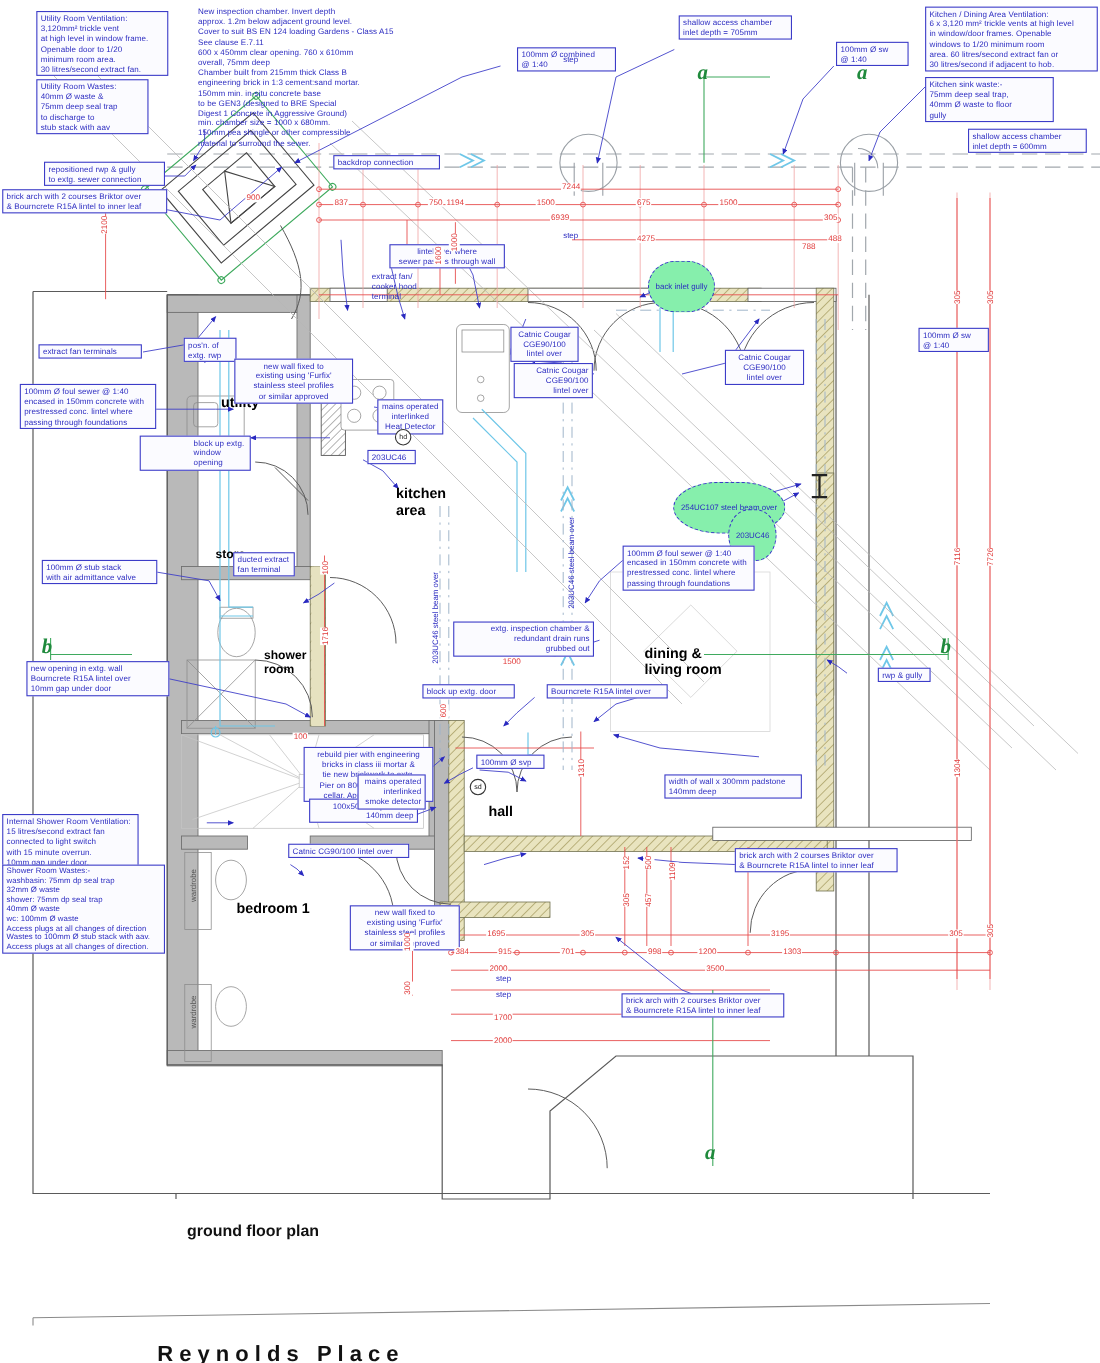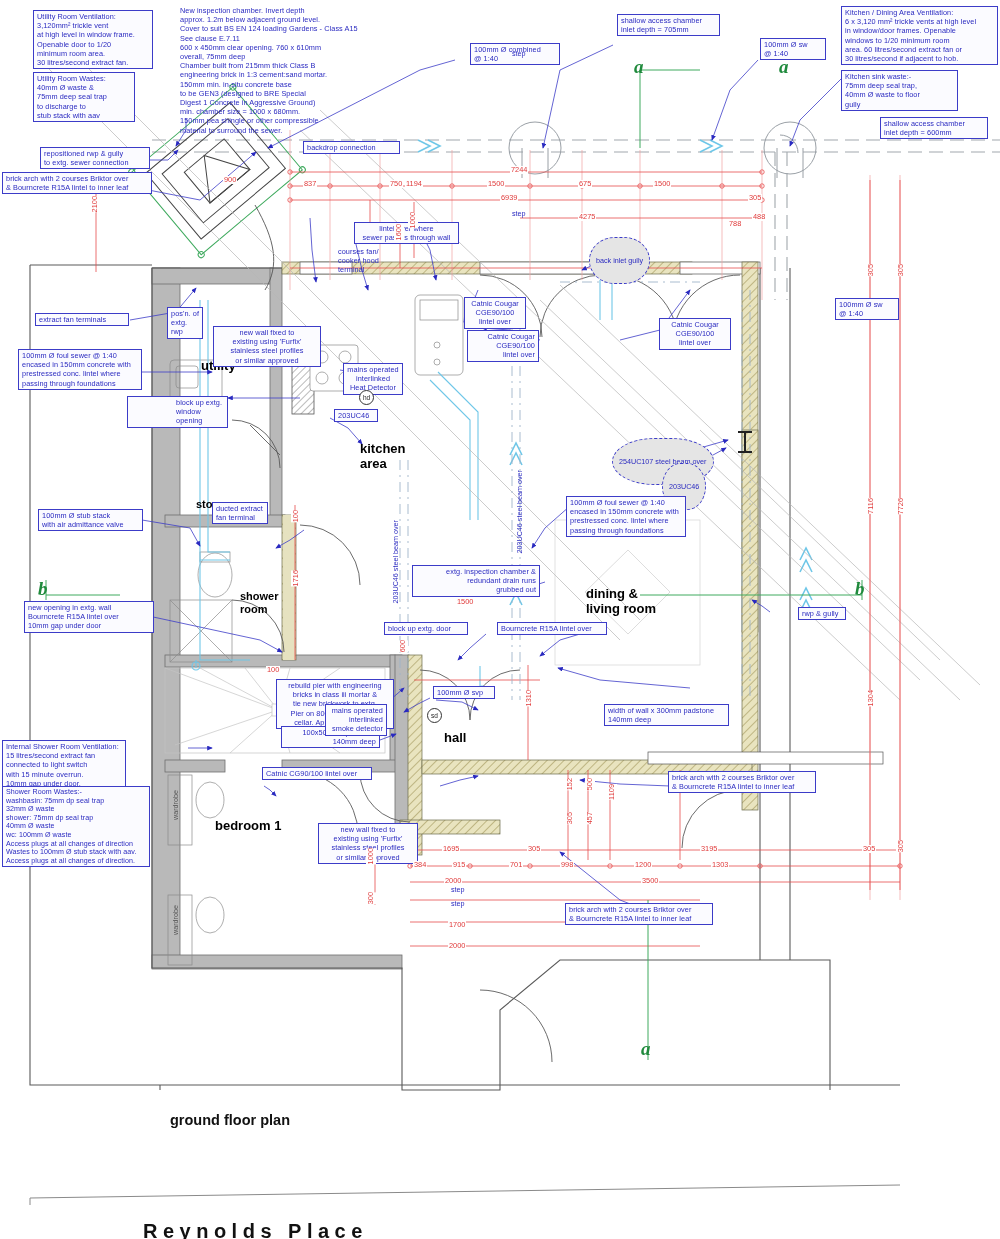--- a/index.html
+++ b/index.html
@@ -26,21 +26,21 @@
   }
   .note.c{text-align:center;margin-left:47px;}
   .note.r{text-align:right;}
   .note.tight{line-height:8.6px;font-size:7.1px;}
   .note.nb{border:none;background:transparent;}
 
   
   .cloud{
     position:absolute;color:#2a2ac0;font-size:7.2px;line-height:9px;
     border:1px dashed #3c3cc8;border-radius:50%/60%;
-    padding:18px 6px;background:#e5e5e5;white-space:nowrap;
+    padding:18px 6px;background:#86efac;white-space:nowrap;
   }
 
   
   .room{
     position:absolute;color:#000;font-weight:bold;font-size:13px;
     line-height:15px;white-space:pre-line;
   }
   .room.sm{font-size:11px;line-height:13px;}
 
   
@@ -484,33 +484,33 @@
   <div class="note tight" style="left:2px;top:786px;width:148px;">Shower Room Wastes:-
 washbasin: 75mm dp seal trap
 32mm Ø waste
 shower: 75mm dp seal trap
 40mm Ø waste
 wc: 100mm Ø waste
 Access plugs at all changes of direction
 Wastes to 100mm Ø stub stack with aav.
 Access plugs at all changes of direction.</div>
 
-  <div class="note" style="left:167px;top:307px;width:36px;">pos'n. of
+  <div class="note" style="left:167px;top:307px;width:48px;">pos'n. of
 extg. rwp</div>
   <div class="note c" style="left:166px;top:326px;width:108px;">new wall fixed to
 existing using 'Furfix'
 stainless steel profiles
 or similar approved</div>
   <div class="note" style="left:127px;top:396px;width:101px;padding-left:48px;">block up extg. window opening</div>
   <div class="note" style="left:212px;top:502px;width:56px;">ducted extract
 fan terminal</div>
 
   <div class="note c" style="left:307px;top:222px;width:105px;">lintel over where
 sewer passes through wall</div>
-  <div class="note nb" style="left:335px;top:246px;width:56px;">courses fan/
+  <div class="note nb" style="left:335px;top:246px;width:56px;">extract fan/
 cooker hood
 terminal</div>
   <div class="cloud" style="left:589px;top:237px;">back inlet gully</div>
   <div class="note c" style="left:417px;top:297px;width:62px;">Catnic Cougar
 CGE90/100
 lintel over</div>
   <div class="note r" style="left:467px;top:330px;width:72px;">Catnic Cougar
 CGE90/100
 lintel over</div>
   <div class="note c" style="left:612px;top:318px;width:72px;">Catnic Cougar
@@ -616,21 +616,21 @@
   <div class="dim v" style="left:585px;top:812px;">457</div>
   <div class="dim v" style="left:607px;top:784px;">1109</div>
 
   <div class="dim" style="left:442px;top:845px;text-align:center;">1695</div>
   <div class="dim" style="left:527px;top:845px;">305</div>
   <div class="dim" style="left:700px;top:845px;">3195</div>
   <div class="dim" style="left:862px;top:845px;">305</div>
   <div class="dim" style="left:413px;top:861px;">384</div>
   <div class="dim" style="left:452px;top:861px;">915</div>
   <div class="dim" style="left:509px;top:861px;">701</div>
-  <div class="dim" style="left:560px;top:861px;">998</div>
+  <div class="dim" style="left:588px;top:861px;">998</div>
   <div class="dim" style="left:634px;top:861px;">1200</div>
   <div class="dim" style="left:711px;top:861px;">1303</div>
   <div class="dim" style="left:444px;top:877px;">2000</div>
   <div class="dim" style="left:641px;top:877px;">3500</div>
   <div class="dim" style="left:448px;top:921px;">1700</div>
   <div class="dim" style="left:448px;top:942px;">2000</div>
   <div class="dim v" style="left:366px;top:848px;">1000</div>
   <div class="dim v" style="left:366px;top:892px;">300</div>
 
   <div class="title-main" style="left:170px;top:1112px;">ground floor plan</div>

